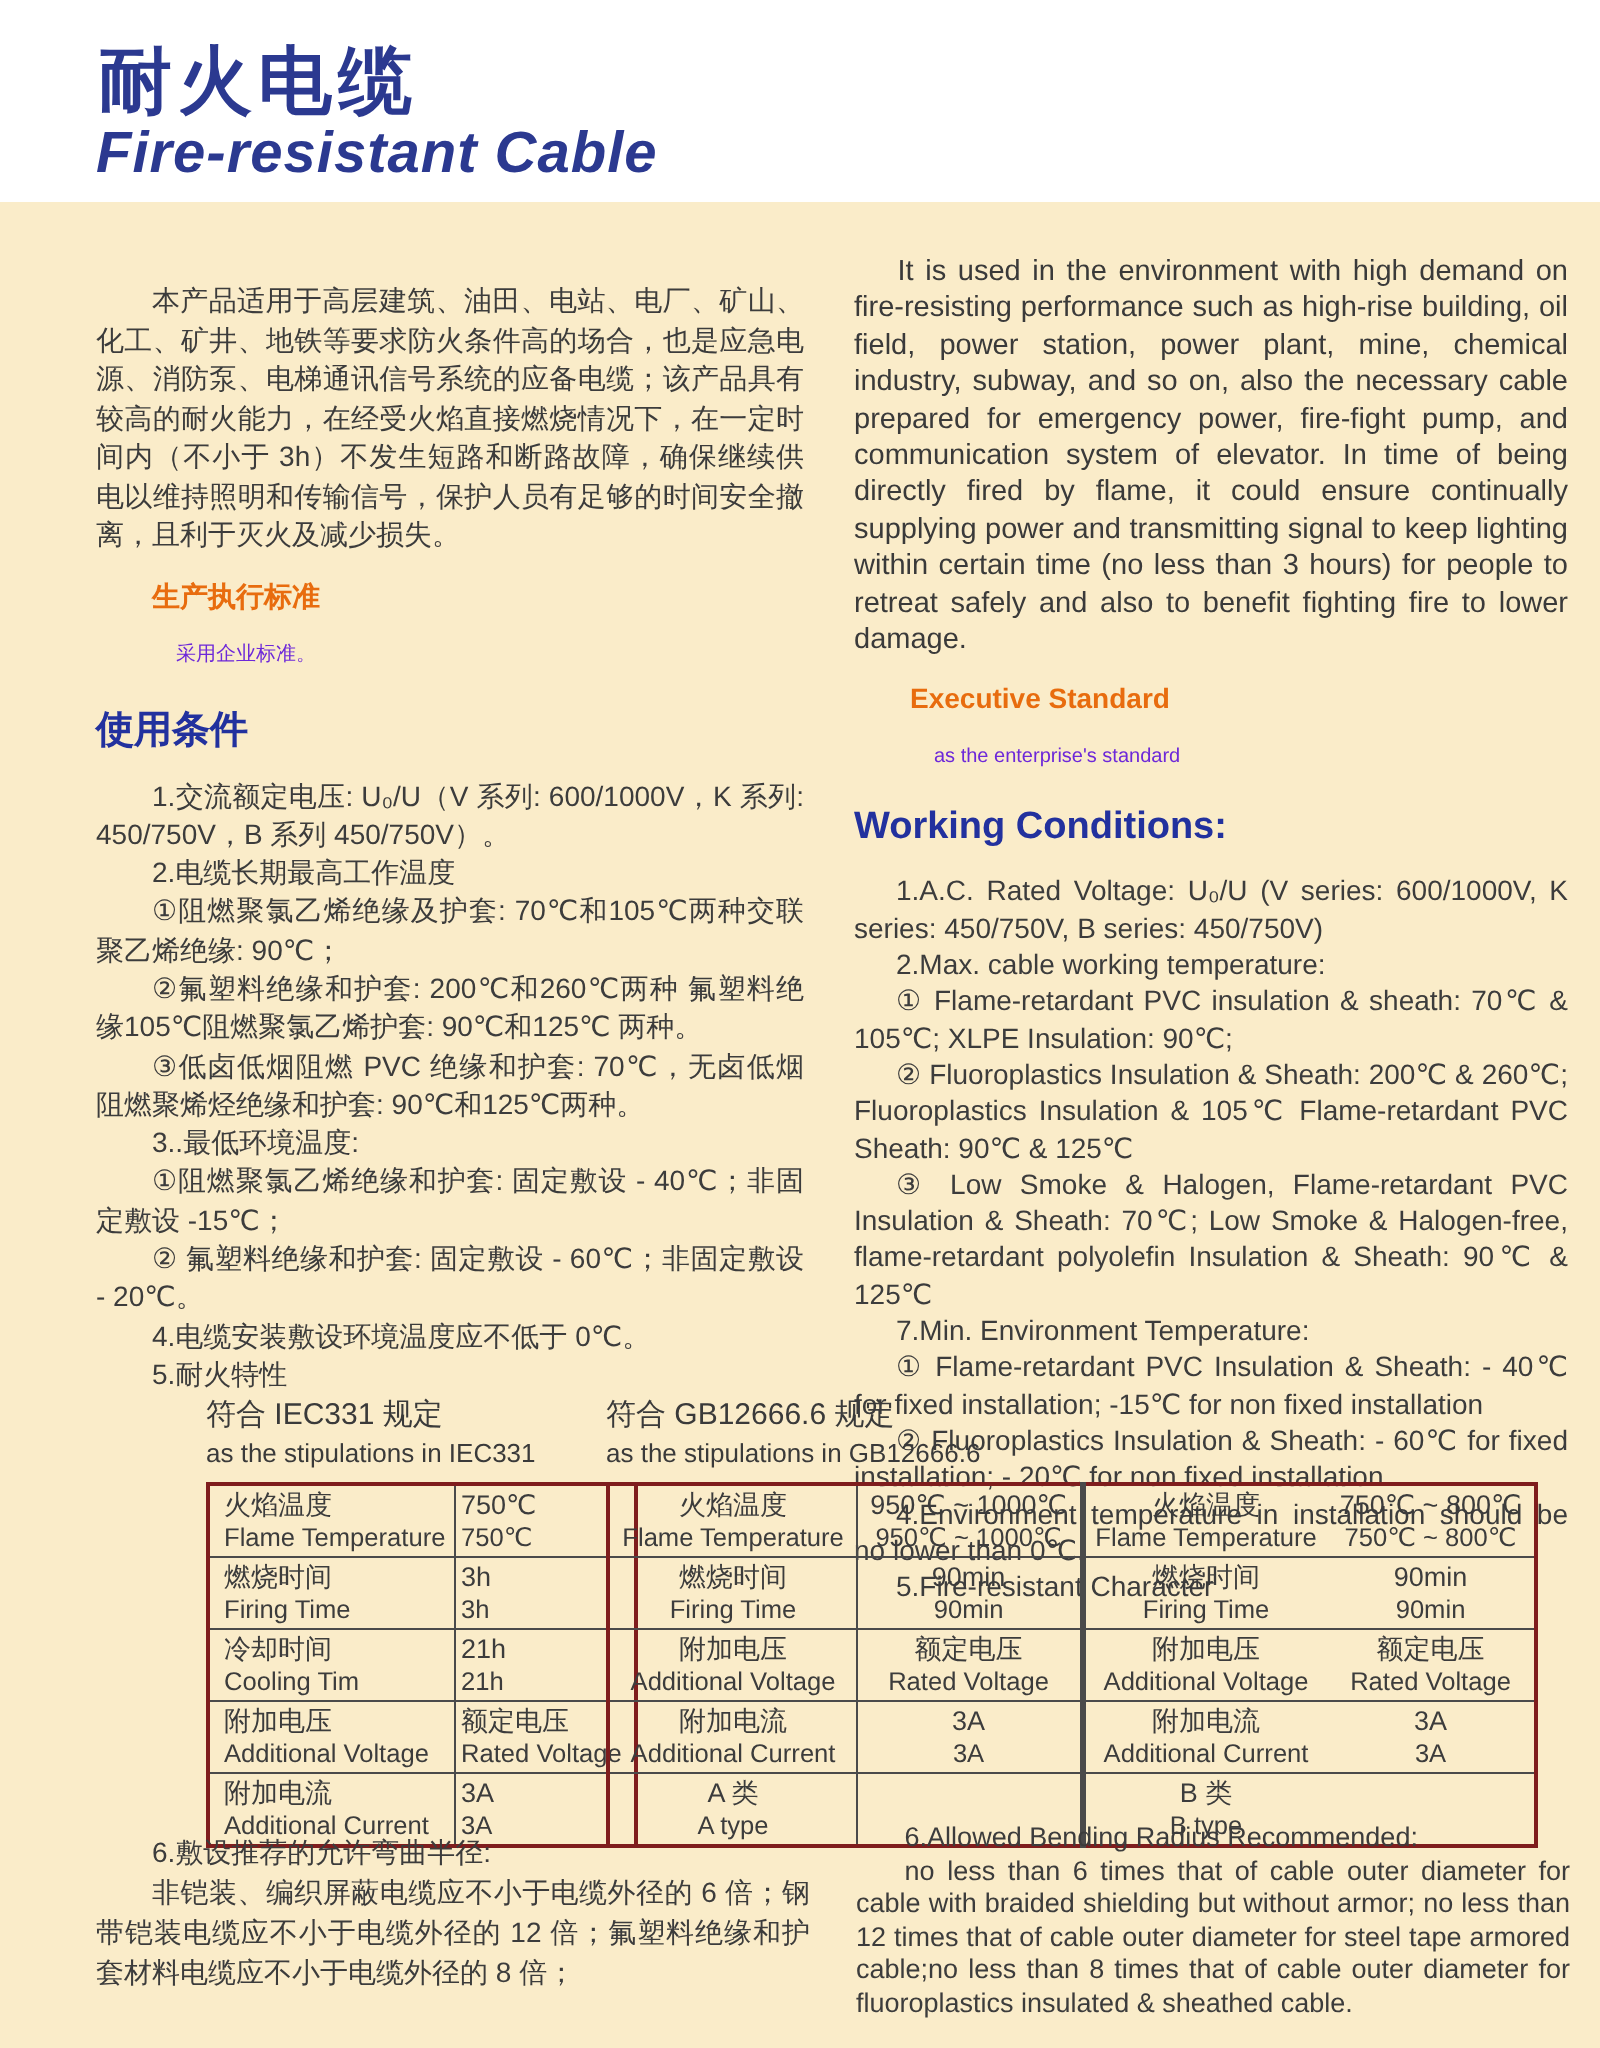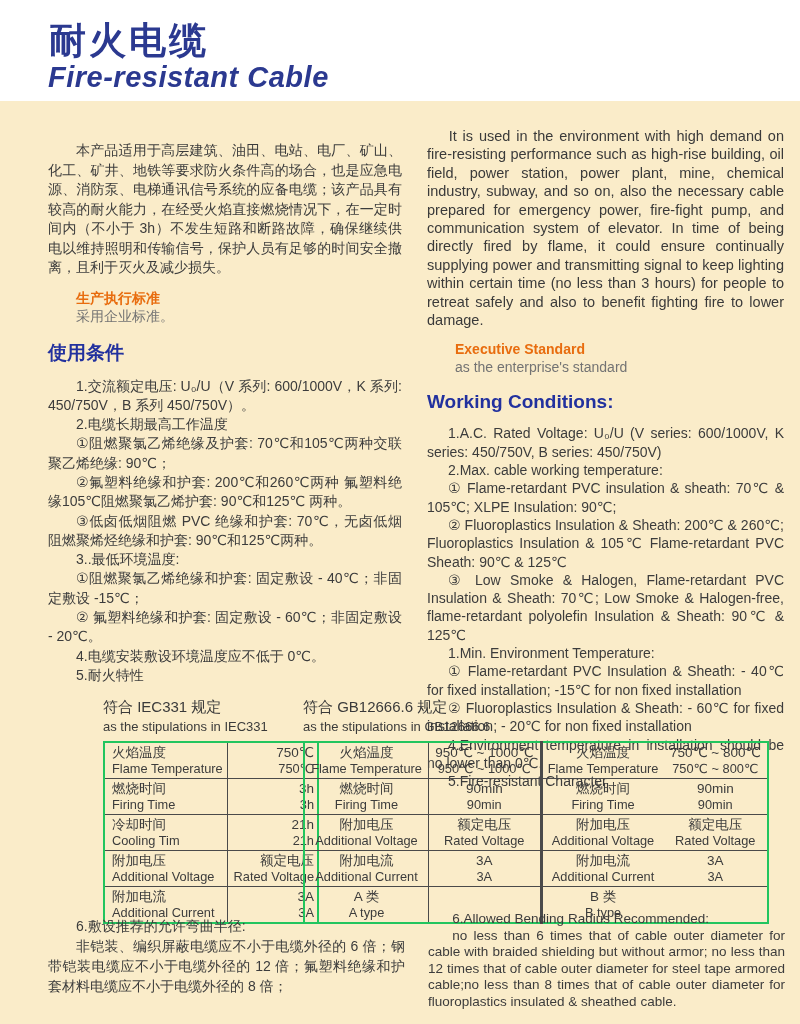--- a/index.html
+++ b/index.html
@@ -26,47 +26,47 @@
   .content { position:absolute; top:101px; left:0; width:800px; height:923px; background:#faecc9; }
 
   .col-left  { position:absolute; left:48px;  top:40px; width:354px; }
   .col-right { position:absolute; left:427px; top:26px; width:357px; }
 
   .intro-zh { margin:0; font-size:14px; line-height:19.5px; text-align:justify; text-indent:2em; }
   .intro-en { margin:0; font-size:14.5px; line-height:18.4px; text-align:justify; text-indent:1.5em; color:#3a3a3a; }
 
   .standard-block { margin:11px 0 0 28px; }
   .standard-heading { margin:0; font-size:14px; font-weight:bold; color:#e86c0e; line-height:18px; }
-  .standard-body    { margin:0; font-size:14px; color:#737373; line-height:18px; }
+  .standard-body    { margin:12px; font-size:10px; color:#6d28d9; line-height:18px; }
 
   .section-heading { margin:15px 0 11px 0; font-size:19px; font-weight:bold; color:#22319e; }
 
   .cond-zh p { margin:0; font-size:14px;   line-height:19.3px; text-align:justify; text-indent:2em; }
   .cond-en p { margin:0; font-size:14px;   line-height:18.3px; text-align:justify; text-indent:1.5em; }
 
   
   .iec-block { position:absolute; left:75px;  top:597px; width:214px;padding-left:28px; }
   .gb-block  { position:absolute; left:303px; top:597px; width:466px; }
   .tcap-zh { margin:0 0 2px 0; font-size:15px; color:#3a3a3a; }
   .tcap-en { margin:0 0 7px 0; font-size:13px; color:#3a3a3a; }
 
   table.spec { border-collapse:collapse; width:100%; table-layout:fixed; }
   table.spec td {
     border:1px solid #4a4a4a; padding:2px 3px; vertical-align:middle;
   }
   .cell-zh { font-size:13.5px; line-height:16px; }
   .cell-en { font-size:12.8px; line-height:15px; }
 
   .iec td.label { text-align:left; padding-left:7px; }
-  .iec td.value { text-align:right; }
+  .iec td.value { text-align:left; }
 
   .gb td { text-align:center; }
   .gb td.b-label { border-right:none; border-left:3px solid #4a4a4a; }
   .gb td.b-value { border-left:none; }
-  table.spec { border:2px solid #22c55e; }
+  table.spec { border:2px solid #7f1d1d; }
 
   
   .bend-left  { position:absolute; left:48px;  top:815px; width:357px; }
   .bend-right { position:absolute; left:428px; top:810px; width:357px; }
   .bend-left p  { margin:0; font-size:14px;   line-height:20px; text-align:justify; text-indent:2em; }
   .bend-right p { margin:0; font-size:13.5px; line-height:16.5px; text-align:justify; }
   .bend-right p.ind { text-indent:1.8em; }
 </style>
 </head>
 <body>
@@ -107,21 +107,21 @@
         <p class="standard-heading">Executive Standard</p>
         <p class="standard-body">as the enterprise's standard</p>
       </div>
       <h3 class="section-heading">Working Conditions:</h3>
       <div class="cond-en">
         <p>1.A.C. Rated Voltage: U₀/U (V series: 600/1000V, K series: 450/750V, B series: 450/750V)</p>
         <p>2.Max. cable working temperature:</p>
         <p>① Flame-retardant PVC insulation &amp; sheath: 70℃ &amp; 105℃; XLPE Insulation: 90℃;</p>
         <p>② Fluoroplastics Insulation &amp; Sheath: 200℃ &amp; 260℃; Fluoroplastics Insulation &amp; 105℃ Flame-retardant PVC Sheath: 90℃ &amp; 125℃</p>
         <p>③ Low Smoke &amp; Halogen, Flame-retardant PVC Insulation &amp; Sheath: 70℃; Low Smoke &amp; Halogen-free, flame-retardant polyolefin Insulation &amp; Sheath: 90℃ &amp; 125℃</p>
-        <p>1.Min. Environment Temperature:</p>
+        <p>7.Min. Environment Temperature:</p>
         <p>① Flame-retardant PVC Insulation &amp; Sheath: - 40℃ for fixed installation; -15℃ for non fixed installation</p>
         <p>② Fluoroplastics Insulation &amp; Sheath: - 60℃ for fixed installation; - 20℃ for non fixed installation</p>
         <p>4.Environment temperature in installation should be no lower than 0℃.</p>
         <p>5.Fire-resistant Character</p>
       </div>
     </div>
 
     <div class="iec-block">
       <p class="tcap-zh">符合 IEC331 规定</p>
       <p class="tcap-en">as the stipulations in IEC331</p>

